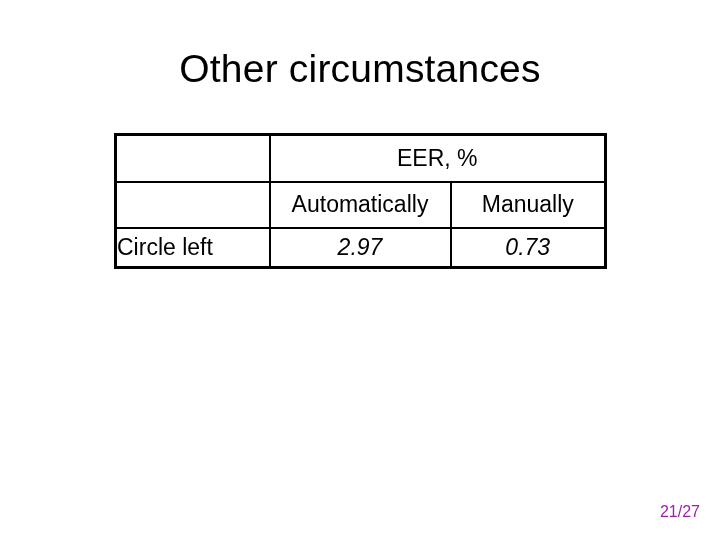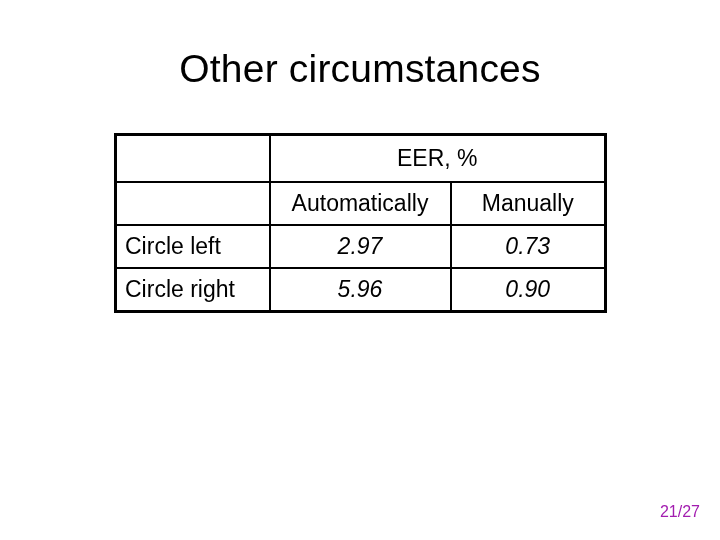--- a/index.html
+++ b/index.html
@@ -44,34 +44,34 @@
     top: 133px;
     width: 490px;
     border-collapse: collapse;
     table-layout: fixed;
     border: 3px solid #000000;
     background: #ffffff;
   }
   .data-table td,
   .data-table th {
     border: 2px solid #000000;
-    padding: 8px;
+    padding: 0;
     font-weight: 400;
     font-size: 23px;
     line-height: 1.1;
     color: #000000;
     background: #ffffff;
   }
 
   .col-label   { width: 154px; }
   .col-auto    { width: 181px; }
   .col-manual  { width: 155px; }
 
   .row-head    { height: 47px; }
-  .row-sub     { height: 30px; }
+  .row-sub     { height: 46px; }
   .row-data    { height: 40px; margin-top: 16px; }
 
   .cell-empty  { }
 
   .cell-group-head {
     text-align: center;
     vertical-align: middle;
   }
   .cell-subhead {
     text-align: center;
@@ -124,25 +124,20 @@
         <td class="cell-subhead">Automatically</td>
         <td class="cell-subhead">Manually</td>
       </tr>
 
       <tr class="row-data">
         <td class="cell-rowlabel">Circle left</td>
         <td class="cell-value">2.97</td>
         <td class="cell-value">0.73</td>
       </tr>
 
-      <tr class="row-data">
-        <td class="cell-rowlabel">Circle right</td>
-        <td class="cell-value">5.96</td>
-        <td class="cell-value">0.90</td>
-      </tr>
 
 
     </tbody>
   </table>
 
   <div class="page-number">21/27</div>
 
 </div>
 
 </body></html>

